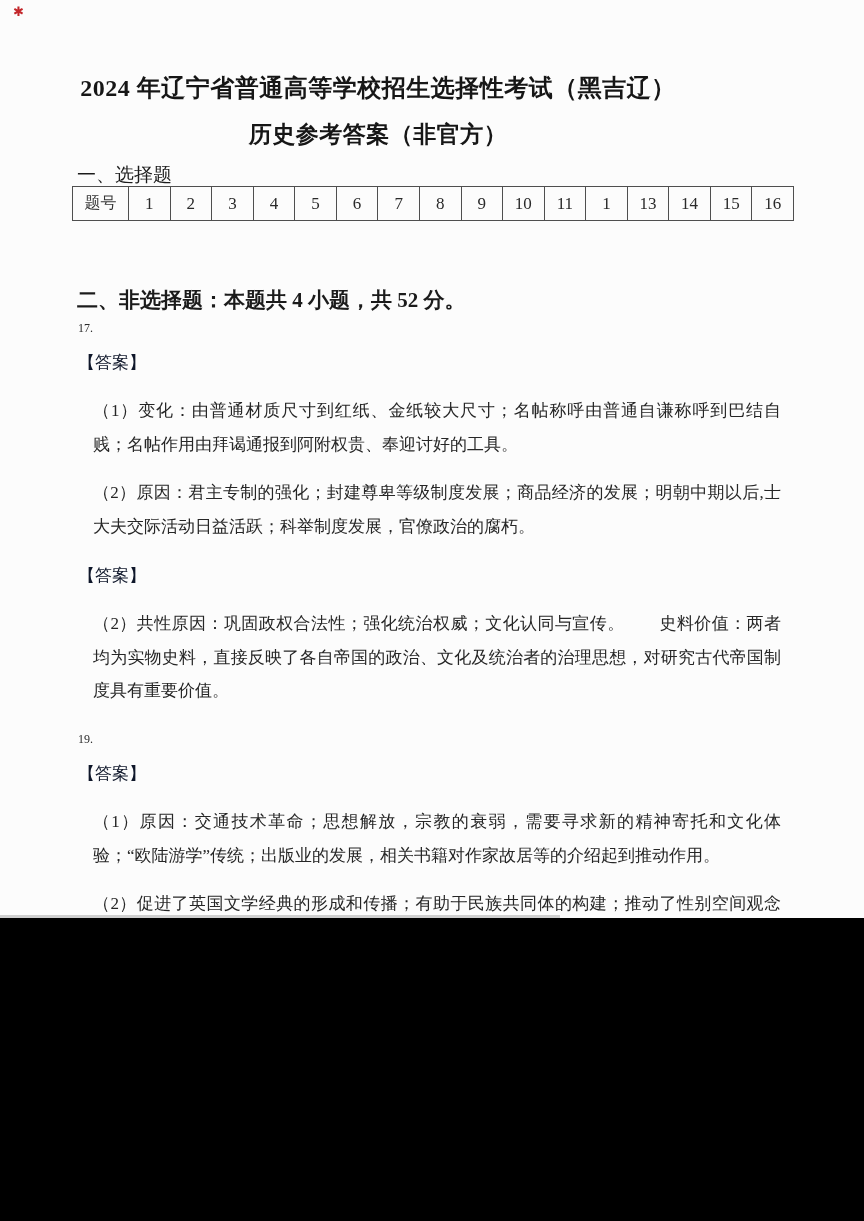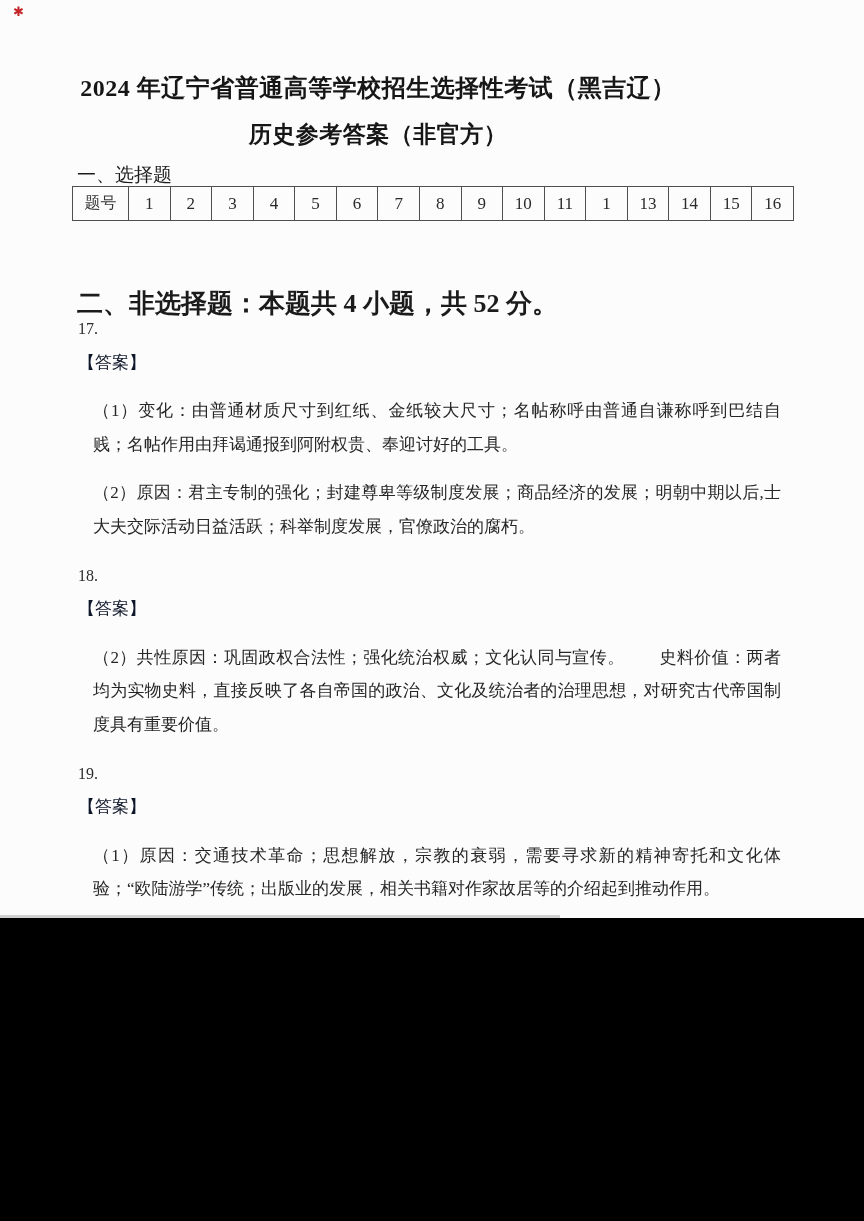--- a/index.html
+++ b/index.html
@@ -25,27 +25,27 @@
   table.answers{
     position:absolute;left:72px;top:186px;width:722px;
     border-collapse:collapse;table-layout:fixed;padding-left:12px;
   }
   table.answers td{
     border:1px solid #4f4f4f;height:33px;text-align:center;vertical-align:middle;
     font-size:17px;color:#2a2a2a;padding:0;overflow:hidden;
   }
   table.answers td.rowlabel{font-size:16px;color:#333;}
   .s2-heading{
-    position:absolute;left:77px;top:286px;font-size:26px;font-weight:bold;color:#1b1b1b;
+    position:absolute;left:77px;top:286px;font-size:21px;font-weight:bold;color:#1b1b1b;
   }
   .body-col{
     position:absolute;left:78px;top:312px;width:718px;
     font-size:17px;line-height:33.6px;text-align:justify;color:#262626;
   }
-  .item-number{font-size:16px;color:#2c2c2c;text-align:left;}
+  .item-number{font-size:12px;color:#2c2c2c;text-align:left;}
   .answer-label{color:#0f172a;text-align:left;}
   .para{margin:15px;}
   .footer-black{
     position:absolute;left:0;top:918px;width:864px;height:303px;background:#000;
   }
   .footer-gray-strip{
     position:absolute;left:0;top:915px;width:560px;height:4px;background:#cfcfcf;
   }
 </style>
 </head>
@@ -105,21 +105,20 @@
 
   <div class="s2-heading">二、非选择题：本题共 4 小题，共 52 分。</div>
 
   <div class="body-col">
 
     <div class="item-number">17.</div>
     <div class="answer-label">【答案】</div>
     <p class="para">（1）变化：由普通材质尺寸到红纸、金纸较大尺寸；名帖称呼由普通自谦称呼到巴结自贱；名帖作用由拜谒通报到阿附权贵、奉迎讨好的工具。</p>
     <p class="para">（2）原因：君主专制的强化；封建尊卑等级制度发展；商品经济的发展；明朝中期以后,士大夫交际活动日益活跃；科举制度发展，官僚政治的腐朽。</p>
 
-    <div class="item-number">18.</div>
     <div class="answer-label">【答案】</div>
     <p class="para">（2）共性原因：巩固政权合法性；强化统治权威；文化认同与宣传。　　史料价值：两者均为实物史料，直接反映了各自帝国的政治、文化及统治者的治理思想，对研究古代帝国制度具有重要价值。</p>
 
     <div class="item-number">19.</div>
     <div class="answer-label">【答案】</div>
     <p class="para">（1）原因：交通技术革命；思想解放，宗教的衰弱，需要寻求新的精神寄托和文化体验；“欧陆游学”传统；出版业的发展，相关书籍对作家故居等的介绍起到推动作用。</p>
     <p class="para">（2）促进了英国文学经典的形成和传播；有助于民族共同体的构建；推动了性别空间观念的重构，有利于女性地位的提升；促进了英国人情感结构和文化感受力的变化；激发了旅行者的自我认知和对世界的认知。</p>
 
   </div>
 </div>

